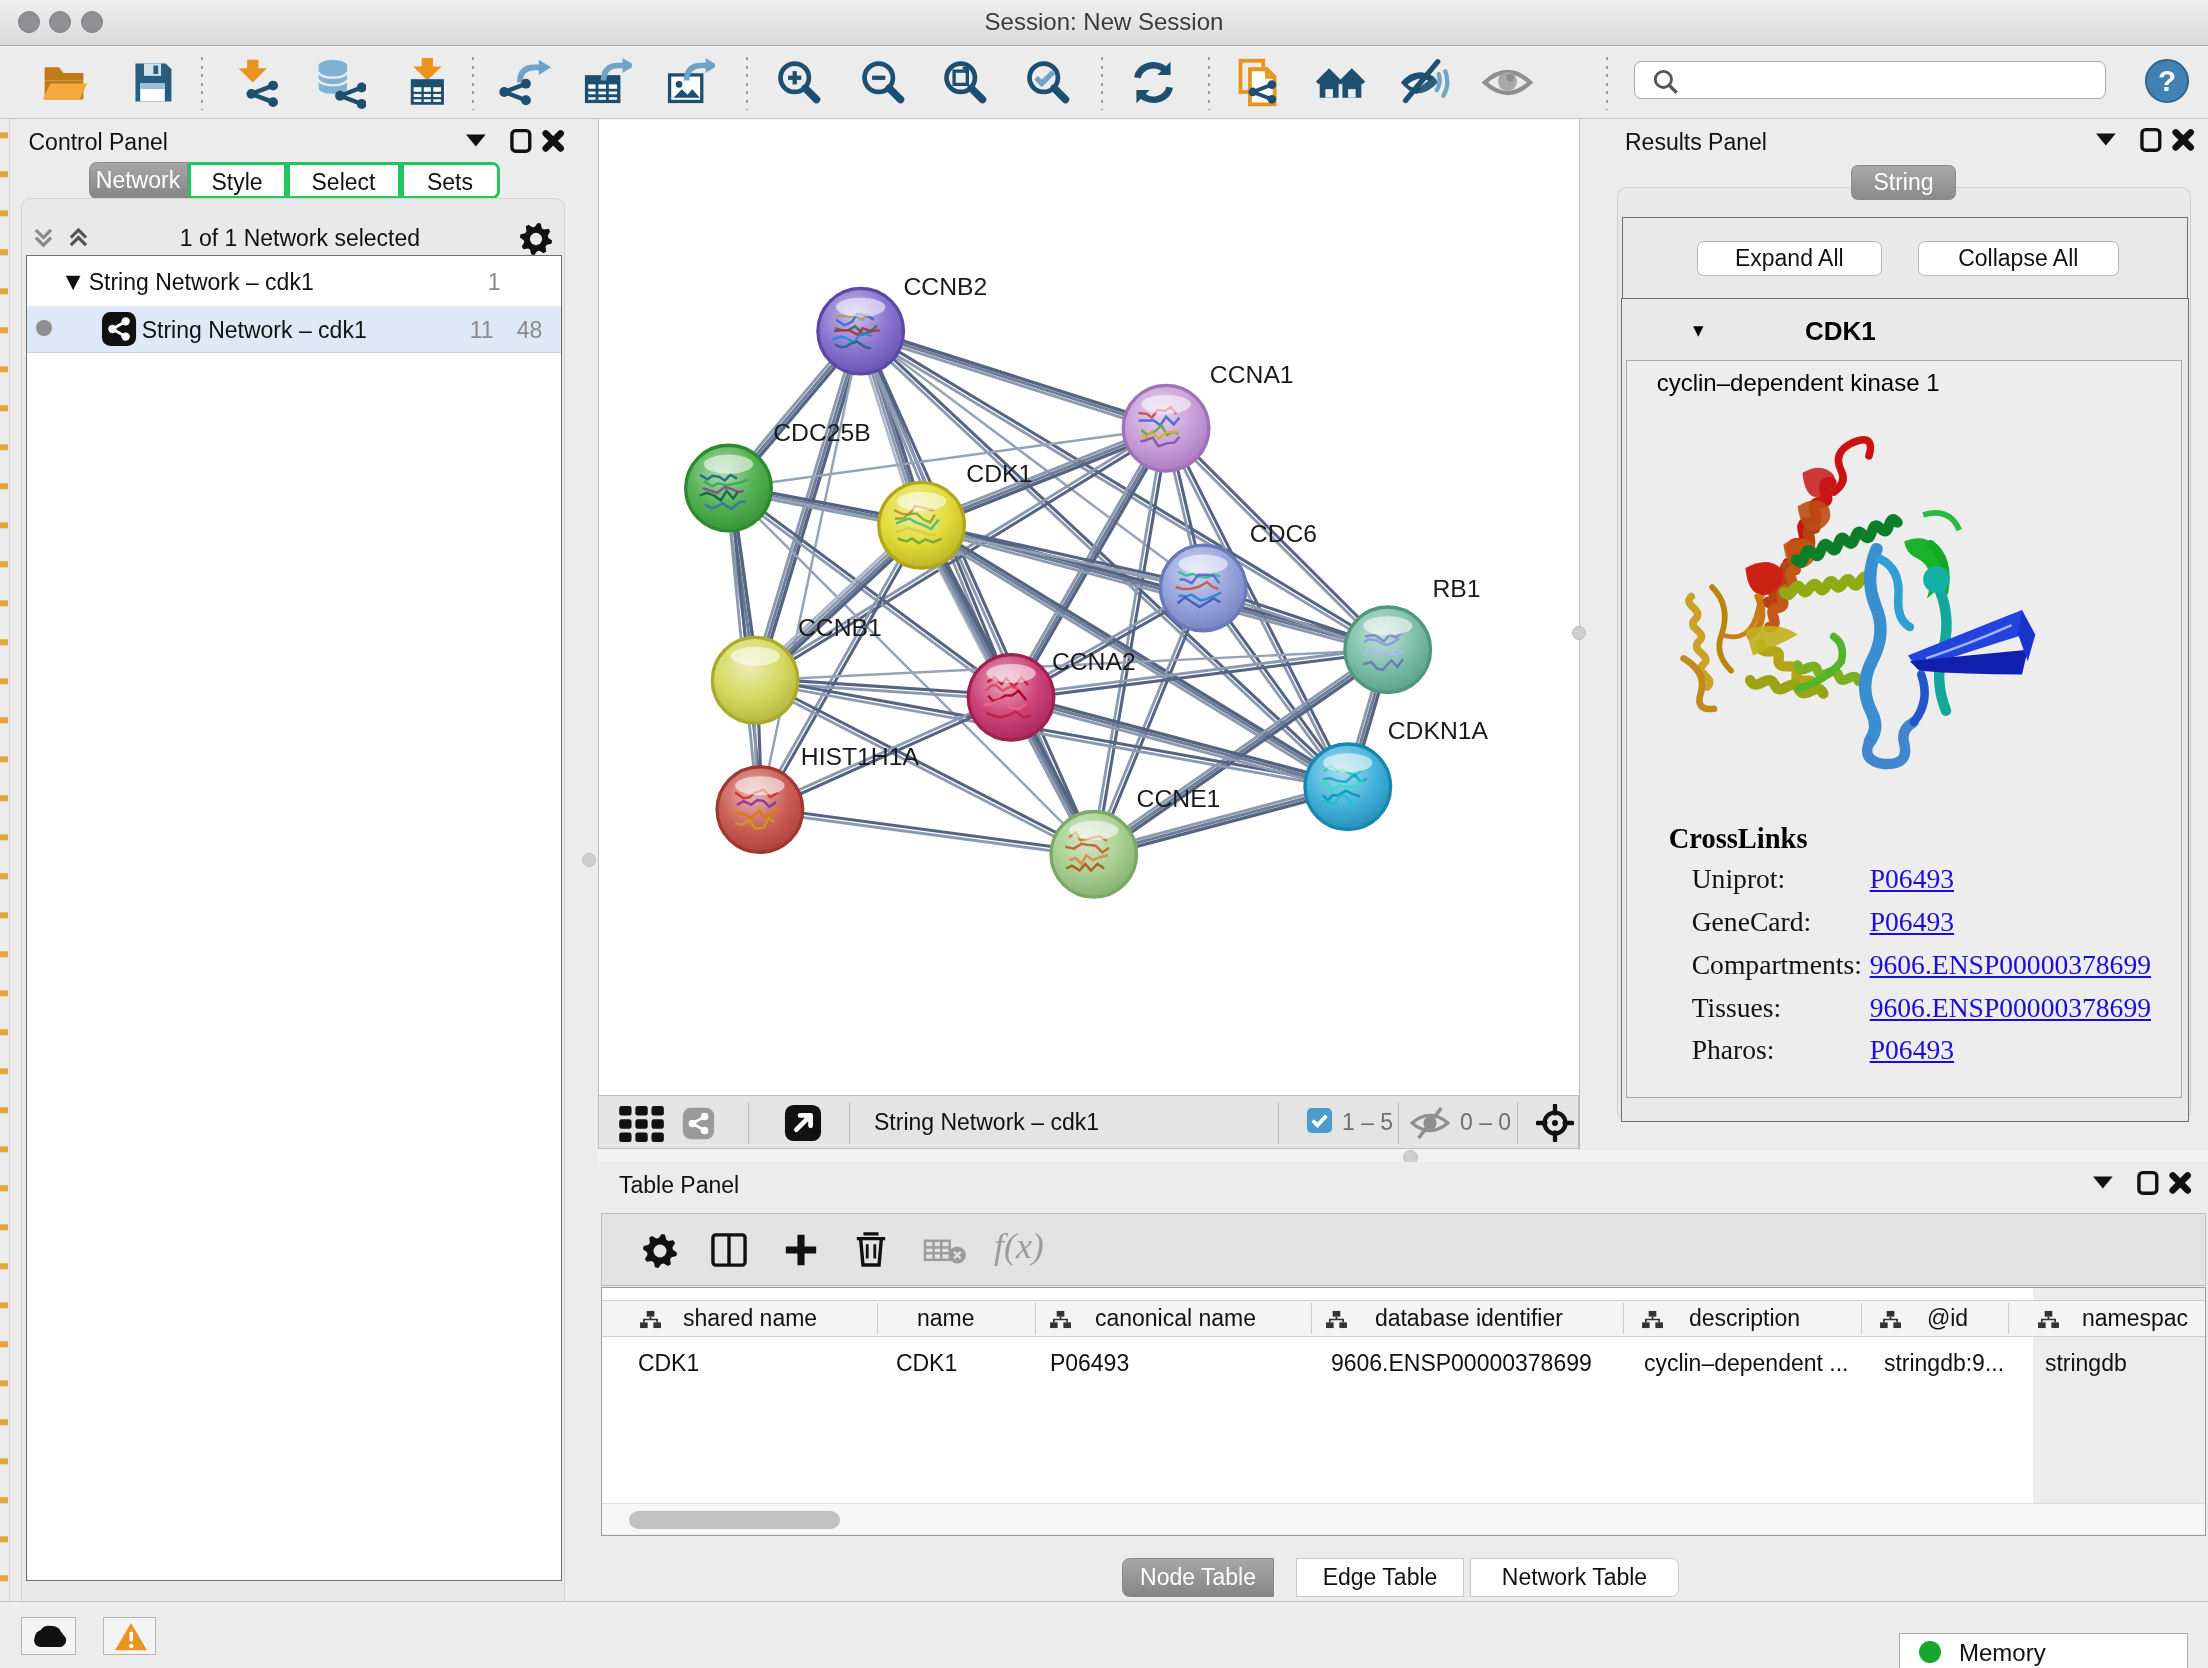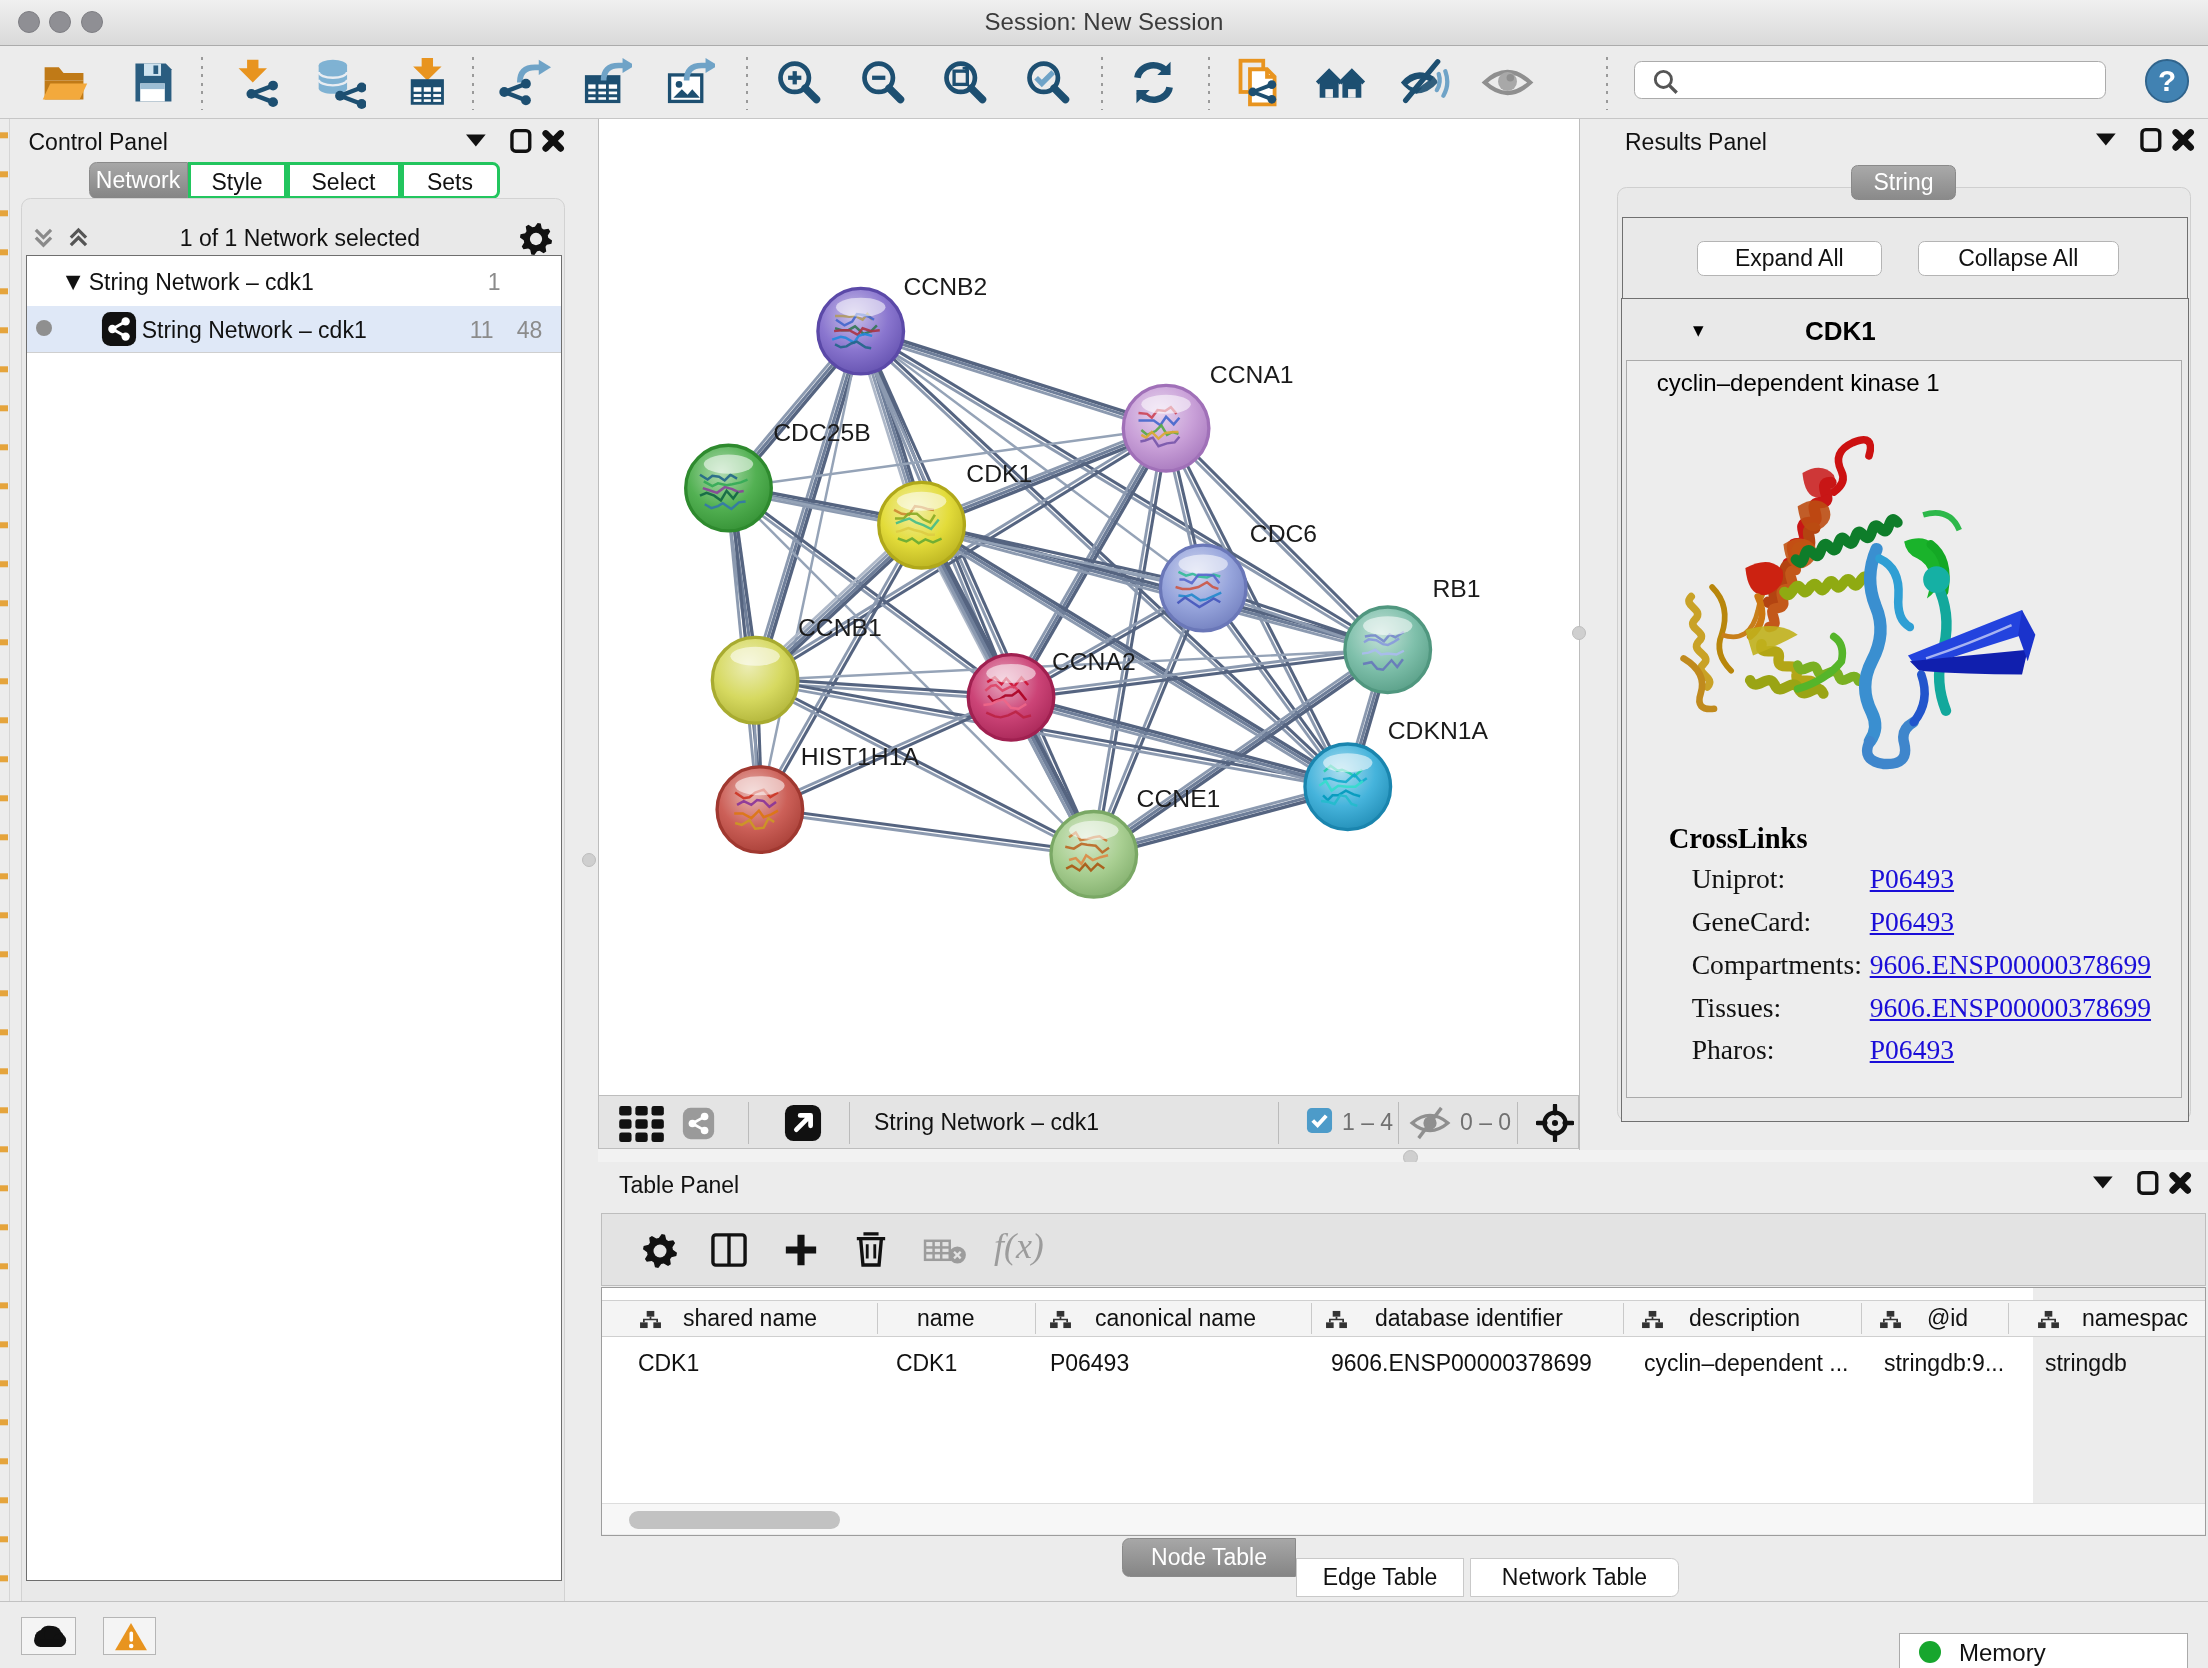--- a/index.html
+++ b/index.html
@@ -573,21 +573,21 @@
       <rect x="1" y="1" width="38" height="38" rx="9" fill="#111"></rect>
       <path d="M13 27 L27 13 M17 12 h11 v11" fill="none" stroke="#fff" stroke-width="5" stroke-linecap="round" stroke-linejoin="round"></path>
     </svg>
     <div class="nbsep" style="left:250px"></div>
     <div style="position:absolute;left:275px;top:13.3px;font-size:23px;color:#111;">String Network – cdk1</div>
     <div class="nbsep" style="left:679px"></div>
     <svg style="position:absolute;left:707px;top:11.4px" width="27" height="27" viewBox="0 0 28 28">
       <rect x="1" y="1" width="26" height="26" rx="5" fill="#4d9bc9"></rect>
       <path d="M7 14 l5 5 9 -10" fill="none" stroke="#fff" stroke-width="4"></path>
     </svg>
-    <div style="position:absolute;left:743px;top:13.3px;font-size:23px;color:#707070;">1 – 4</div>
+    <div style="position:absolute;left:743px;top:13.3px;font-size:23px;color:#707070;">1 – 5</div>
     <div class="nbsep" style="left:799px"></div>
     <svg style="position:absolute;left:810px;top:9.5px" width="42" height="34" viewBox="0 0 44 36">
       <path d="M3 18 Q22 2 41 18 Q22 34 3 18 z" fill="none" stroke="#8f8f8f" stroke-width="3.4"></path>
       <circle cx="22" cy="18" r="7" fill="#8f8f8f"></circle>
       <path d="M34 2 L10 34" stroke="#8f8f8f" stroke-width="3.6"></path>
     </svg>
     <div style="position:absolute;left:861px;top:13.3px;font-size:23px;color:#707070;">0 – 0</div>
     <div class="nbsep" style="left:918px"></div>
     <svg style="position:absolute;left:937px;top:7.6px" width="38" height="38" viewBox="0 0 40 40">
       <circle cx="20" cy="20" r="11" fill="none" stroke="#111" stroke-width="4.5"></circle>
@@ -765,21 +765,21 @@
     <div class="td" style="left:449px;">P06493</div>
     <div class="td" style="left:730px;">9606.ENSP00000378699</div>
     <div class="td" style="left:1043px;">cyclin–dependent ...</div>
     <div class="td" style="left:1283px;">stringdb:9...</div>
     <div class="td" style="left:1444px;">stringdb</div>
   </div>
   <div id="tp-scroll">
       <div id="tp-thumb"></div>
     </div>
     <div id="tp-boxborder"></div>
-  <div class="bigtab" style="left:524px;top:376px;width:174px;border-radius:7.6px 0 0 7.6px;background:linear-gradient(#a7a7a7,#858585);color:#fff;border-color:#8a8a8a;">Node Table</div>
+  <div class="bigtab" style="left:524px;top:396px;width:152px;border-radius:7.6px 0 0 7.6px;background:linear-gradient(#a7a7a7,#858585);color:#fff;border-color:#8a8a8a;">Node Table</div>
   <div class="bigtab" style="left:698px;top:396px;width:168px;">Edge Table</div>
   <div class="bigtab" style="left:872px;top:396px;width:209px;border-radius:0 7.6px 7.6px 0;">Network Table</div>
 </div>
 
 <span class="abs" style="left:582px;top:853px;width:14.3px;height:14.3px;border-radius:50%;background:#cfcfcf;border:1px solid #bdbdbd;"></span>
 <span class="abs" style="left:1572px;top:626px;width:14.3px;height:14.3px;border-radius:50%;background:#cfcfcf;border:1px solid #bdbdbd;"></span>
 <div id="statusbar" class="abs">
   <div class="statbtn" style="left:21px;top:15px;width:55px;height:38px;">
       <svg style="position:absolute;left:8.6px;top:5.7px" width="38" height="27" viewBox="0 0 40 28">
         <path d="M10 24 a7 7 0 0 1 -1 -13.9 A10 10 0 0 1 28 7.5 a6.5 6.5 0 0 1 2 12.7 z" fill="#111"></path>

